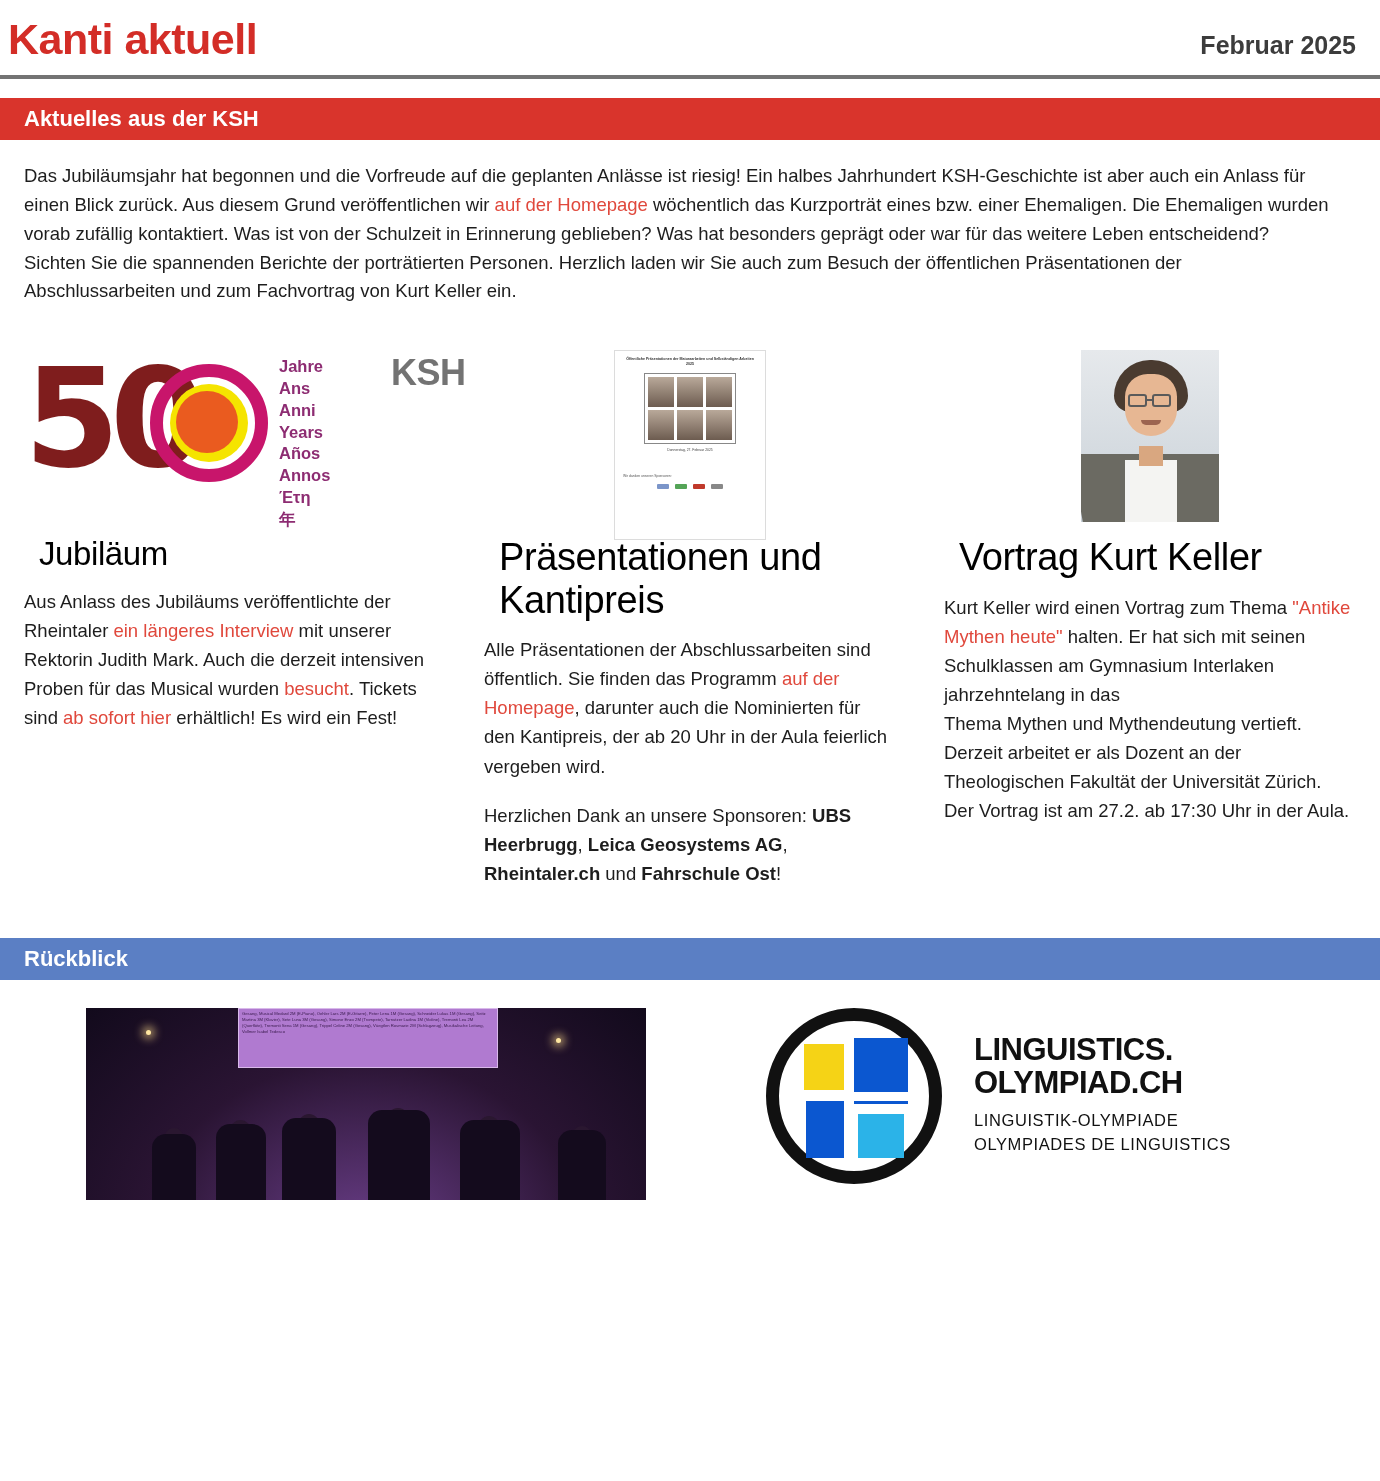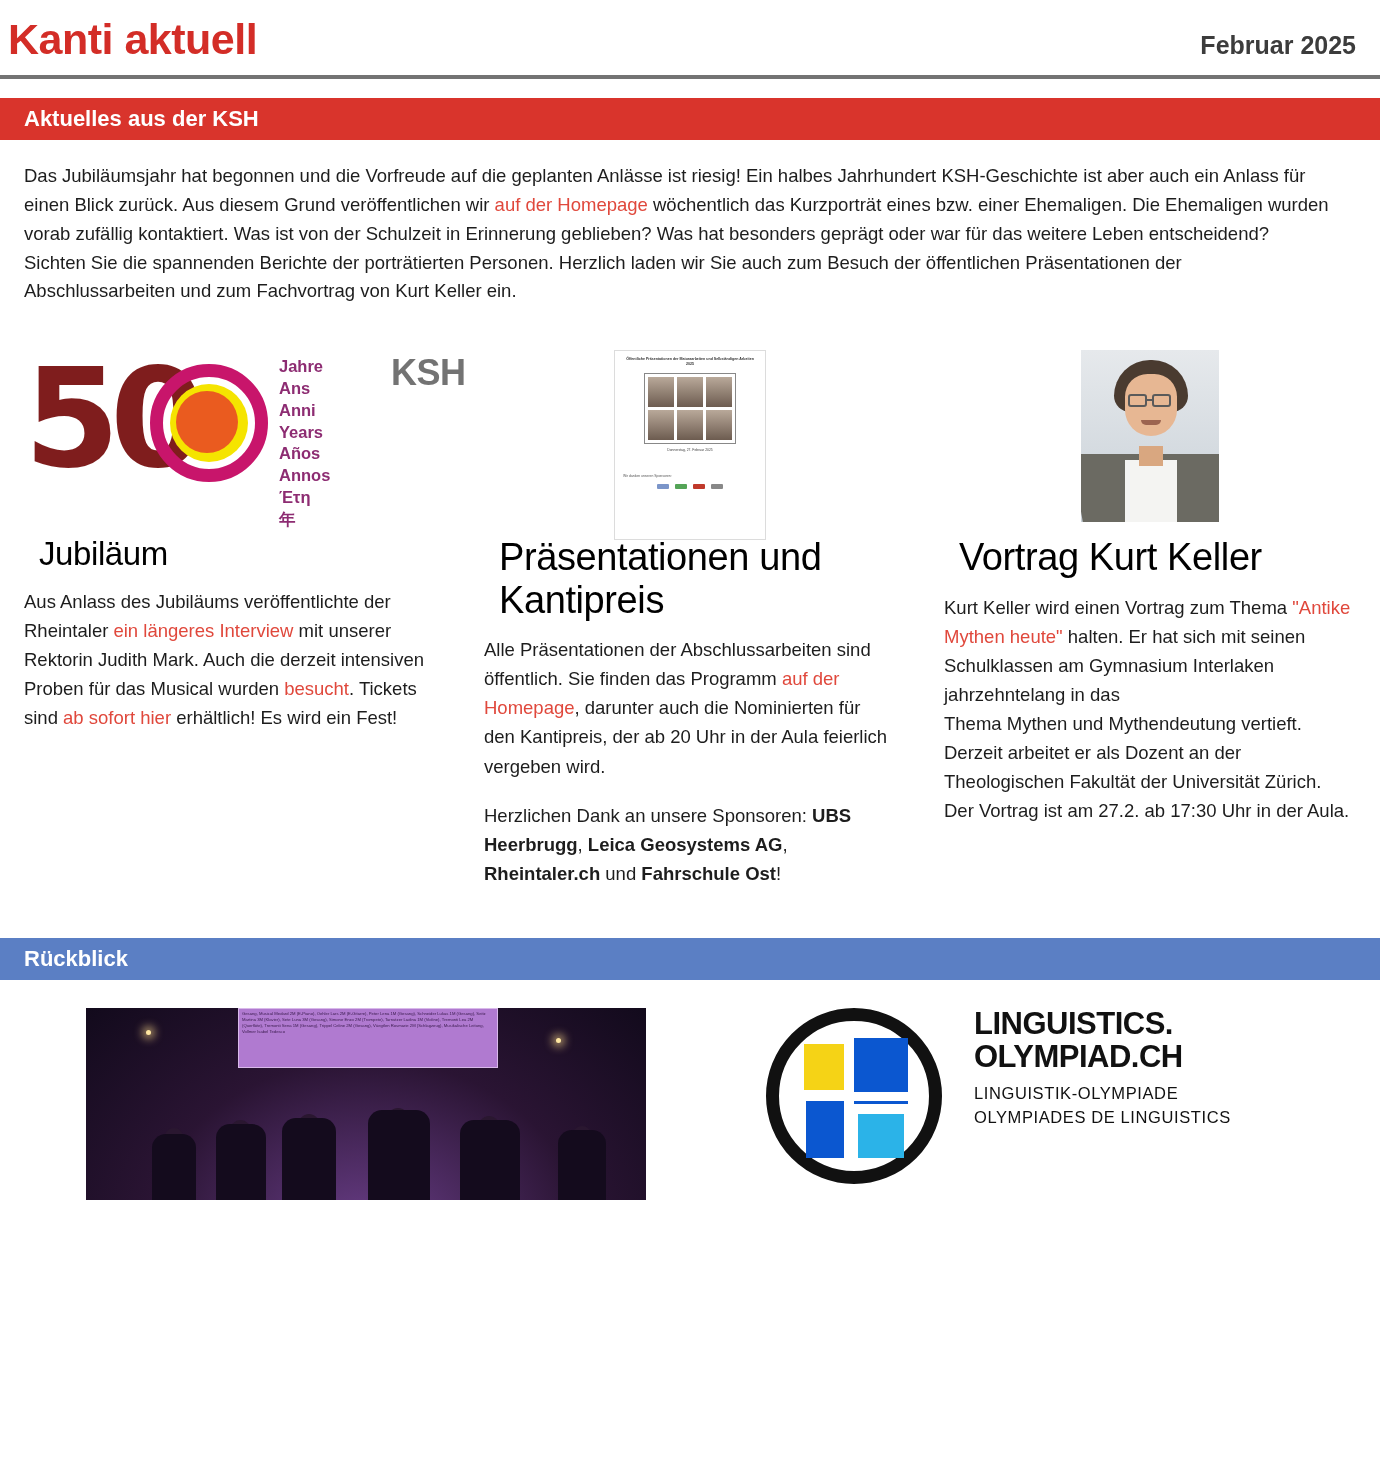--- a/index.html
+++ b/index.html
@@ -184,21 +184,21 @@
   .stage-glow { position:absolute; inset:0; background: radial-gradient(ellipse at 50% 120%, #6b3f8a 0%, #2a1433 55%, #120a1c 100%); }
   .screen {
     position:absolute; left:152px; top:0; width:260px; height:60px;
     background:#b07ad0; border:1px solid #d9b9ea; padding:2px 3px;
     font-size: 4.2px; line-height: 1.45; color:#3a1b4d; overflow:hidden;
   }
   .sil { position:absolute; bottom:0; background:#140b1d; border-radius: 14px 14px 0 0; }
   .head { position:absolute; border-radius:50%; background:#2a1730; }
   .spot { position:absolute; width:5px; height:5px; border-radius:50%; background:#ffe7a1; box-shadow:0 0 8px 4px rgba(255,220,140,.6); }
 
-  .ling { display: flex; align-items: flex-start; gap: 22px; }
+  .ling { display: flex; align-items: center; gap: 22px; }
   .ling-badge { position: relative; width: 186px; height: 176px; }
   .lb-circle {
     position:absolute; left:0; top:0; width:176px; height:176px;
     border-radius:50%; border:13px solid #111; background:#fff;
   }
   .lb-sq-yellow { position:absolute; left:38px; top:36px; width:40px; height:46px; background:#f5d316; }
   .lb-sq-blue  { position:absolute; left:86px; top:30px; width:56px; height:66px; background:#0b57d0; }
   .lb-sq-cyan  { position:absolute; left:92px; top:106px; width:46px; height:44px; background:#2bb3e8; }
   .lb-sq-blue2 { position:absolute; left:40px; top:92px; width:44px; height:58px; background:#0b57d0; }
   .lb-white-v  { position:absolute; left:78px; top:30px; width:10px; height:120px; background:#fff; }

